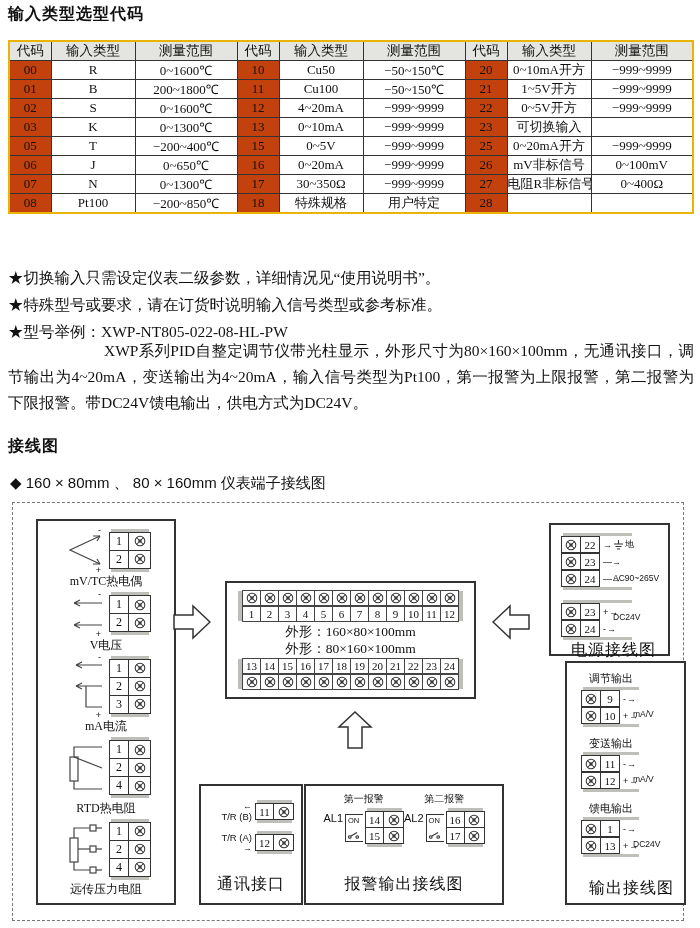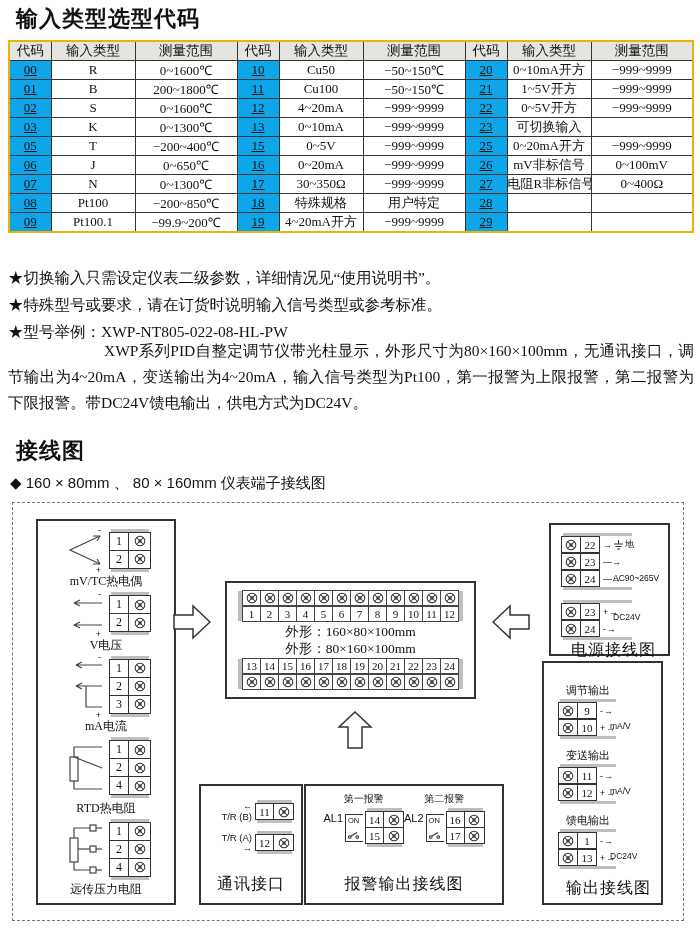--- a/index.html
+++ b/index.html
@@ -1,26 +1,26 @@
 <!DOCTYPE html>
 <html><head>
 <meta charset="utf-8">
 <style>
   html,body{margin:0;padding:0;}
   body{width:700px;height:928px;background:#fff;color:#111;position:relative;
        font-family:"Liberation Serif",serif;}
-  .sec-title{position:absolute;left:16px;margin:0;font-family:"Liberation Sans",sans-serif;
-             font-weight:bold;font-size:22px;letter-spacing:1px;}
+  .sec-title{position:absolute;left:8px;margin:0;font-family:"Liberation Sans",sans-serif;
+             font-weight:bold;font-size:16px;letter-spacing:1px;}
   
   #input-table{position:absolute;left:8px;top:40px;width:684px;border-collapse:collapse;
                table-layout:fixed;border:2px solid #eab308;}
   #input-table th,#input-table td{border:1px solid #333;height:17.5px;text-align:center;
                padding:0;font-size:13px;overflow:hidden;white-space:nowrap;}
   #input-table th{background:#e4e4e0;font-weight:normal;font-size:13.5px;}
-  #input-table td.code{background:#0ea5e9;text-decoration:underline;}
+  #input-table td.code{background:#c2410c;}
   
   .notes{position:absolute;left:8px;top:264px;width:688px;font-size:15.5px;line-height:27px;}
   .example{position:absolute;left:8px;top:338px;width:686px;margin:0;font-size:15.5px;
            line-height:26px;text-indent:96px;text-align:justify;}
   .caption{position:absolute;left:10px;top:474px;font-family:"Liberation Sans",sans-serif;
            font-size:15px;}
   
   .wiring{position:absolute;left:12px;top:502px;width:672px;height:419px;
           border:1.5px dashed #777;box-sizing:border-box;}
   .panel{position:absolute;border:2px solid #333;background:#fff;box-sizing:border-box;}
@@ -77,22 +77,22 @@
   .alhdr{font-size:10px;margin-bottom:2px;}
   .alrow{display:flex;align-items:flex-start;gap:2px;}
   .alname{font-size:11px;font-family:"Liberation Sans",sans-serif;margin-top:4px;}
   .albr{border-left:1px solid #333;border-top:1px solid #333;border-bottom:1px solid #333;
         width:15px;height:24px;margin-top:6px;padding:1px 0 1px 2px;display:flex;
         flex-direction:column;justify-content:space-between;}
   .on{font-size:7.5px;font-family:"Liberation Sans",sans-serif;}
   
   #panel-power{left:536px;top:20px;width:121px;height:133px;display:flex;flex-direction:column;
                justify-content:space-between;align-items:flex-start;padding:8px 2px 4px 10px;}
-  #panel-output{left:529px;top:158px;width:121px;height:244px;display:flex;flex-direction:column;
-                justify-content:space-between;align-items:flex-start;padding:20px 2px 4px 14px;}
+  #panel-output{left:552px;top:158px;width:121px;height:244px;display:flex;flex-direction:column;
+                justify-content:space-between;align-items:flex-start;padding:8px 2px 4px 14px;}
   #panel-power .panel-title,#panel-output .panel-title{align-self:center;}
   .pgroup{position:relative;padding-right:48px;}
   .prow{display:flex;align-items:center;}
   .rnote{font-size:9px;font-family:"Liberation Sans",sans-serif;margin-left:3px;
          display:flex;align-items:center;gap:1px;white-space:nowrap;}
   .ghdr{font-size:11px;text-align:center;width:60px;margin-bottom:1px;}
   .midlabel{position:absolute;left:52px;font-size:8.5px;font-family:"Liberation Sans",sans-serif;
             white-space:nowrap;}
   .gnd-svg{stroke:#333;stroke-width:1.1;}
 </style>
@@ -208,31 +208,20 @@
         <td class="code">08</td>
         <td>Pt100</td>
         <td>−200~850℃</td>
         <td class="code">18</td>
         <td>特殊规格</td>
         <td>用户特定</td>
         <td class="code">28</td>
         <td></td>
         <td></td>
       </tr>
-      <tr>
-        <td class="code">09</td>
-        <td>Pt100.1</td>
-        <td>−99.9~200℃</td>
-        <td class="code">19</td>
-        <td>4~20mA开方</td>
-        <td>−999~9999</td>
-        <td class="code">29</td>
-        <td></td>
-        <td></td>
-      </tr>
     </tbody>
 </table>
 
 <div class="notes">
   <div>★切换输入只需设定仪表二级参数，详细情况见“使用说明书”。</div>
   <div>★特殊型号或要求，请在订货时说明输入信号类型或参考标准。</div>
   <div>★型号举例：XWP-NT805-022-08-HL-PW</div>
 </div>
 
 <p class="example">XWP系列PID自整定调节仪带光柱显示，外形尺寸为80×160×100mm，无通讯接口，调节输出为4~20mA，变送输出为4~20mA，输入信号类型为Pt100，第一报警为上限报警，第二报警为下限报警。带DC24V馈电输出，供电方式为DC24V。</p>

